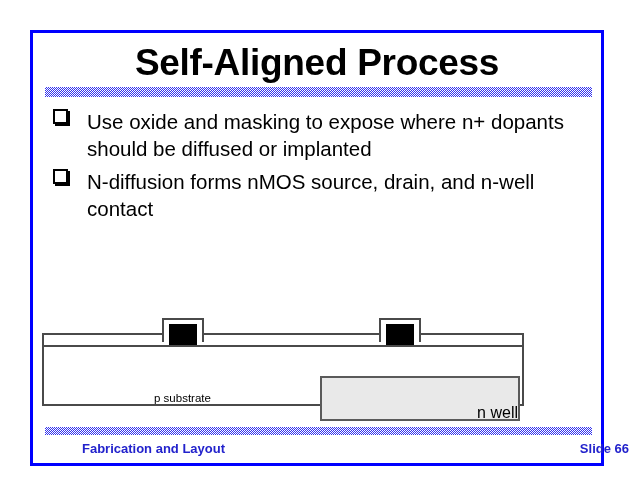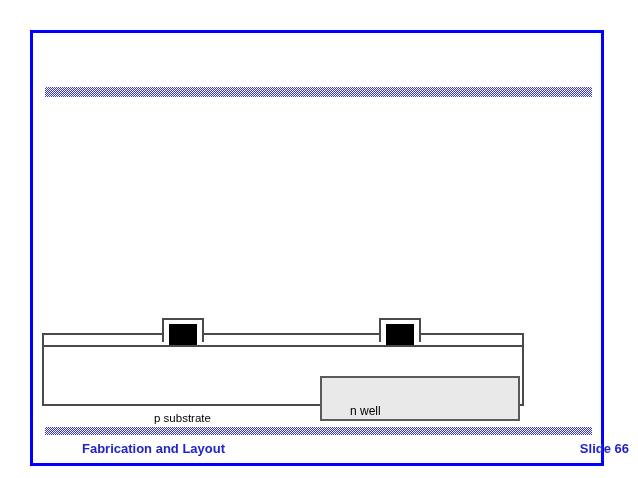--- a/index.html
+++ b/index.html
@@ -115,43 +115,41 @@
     border: 2px solid #4a4a4a;
     background: #ffffff;
   }
   #substrate-label {
     position: absolute;
     left: 110px;
     top: 46px;
     font-size: 11.5px;
     color: #000000;
     white-space: nowrap;
-    margin-top: 20px;
   }
 
   
   #nwell {
     position: absolute;
     left: 276px;
     top: 30px;
     width: 200px;
     height: 45px;
     box-sizing: border-box;
     border: 2px solid #5a5a5a;
     background: #e9e9e9;
   }
   #nwell-label {
     position: absolute;
     left: 0;
     top: 26px;
     width: 100%;
-    text-align: left;
-    font-size: 12px;
-    color: #000000;
-    padding-left: 28px;
+    text-align: right;
+    font-size: 16px;
+    color: #000000;
   }
 
   
   #oxide {
     position: absolute;
     left: 0;
     top: 17px;
     width: 482px;
     height: 14px;
     box-sizing: border-box;
@@ -203,26 +201,35 @@
     color: #2222cc;
     padding-left: 37px;
   }
   #footer-center { margin-left: 46px; }
 </style>
 </head>
 <body>
 
 <div id="slide">
 
+  <div id="title">Self-Aligned Process</div>
 
   <div class="rule" id="rule-top"></div>
 
   <div id="bullets">
 
-
+    <div class="bullet">
+      <span class="bullet-marker"></span>
+      <span class="bullet-text">Use oxide and masking to expose where n+ dopants should be diffused or implanted</span>
+    </div>
+
+    <div class="bullet">
+      <span class="bullet-marker"></span>
+      <span class="bullet-text">N-diffusion forms nMOS source, drain, and n-well contact</span>
+    </div>
 
   </div>
 
   <div id="diagram">
 
     <div id="substrate">
       <div id="nwell">
         <div id="nwell-label">n well</div>
       </div>
       <div id="substrate-label">p substrate</div>

